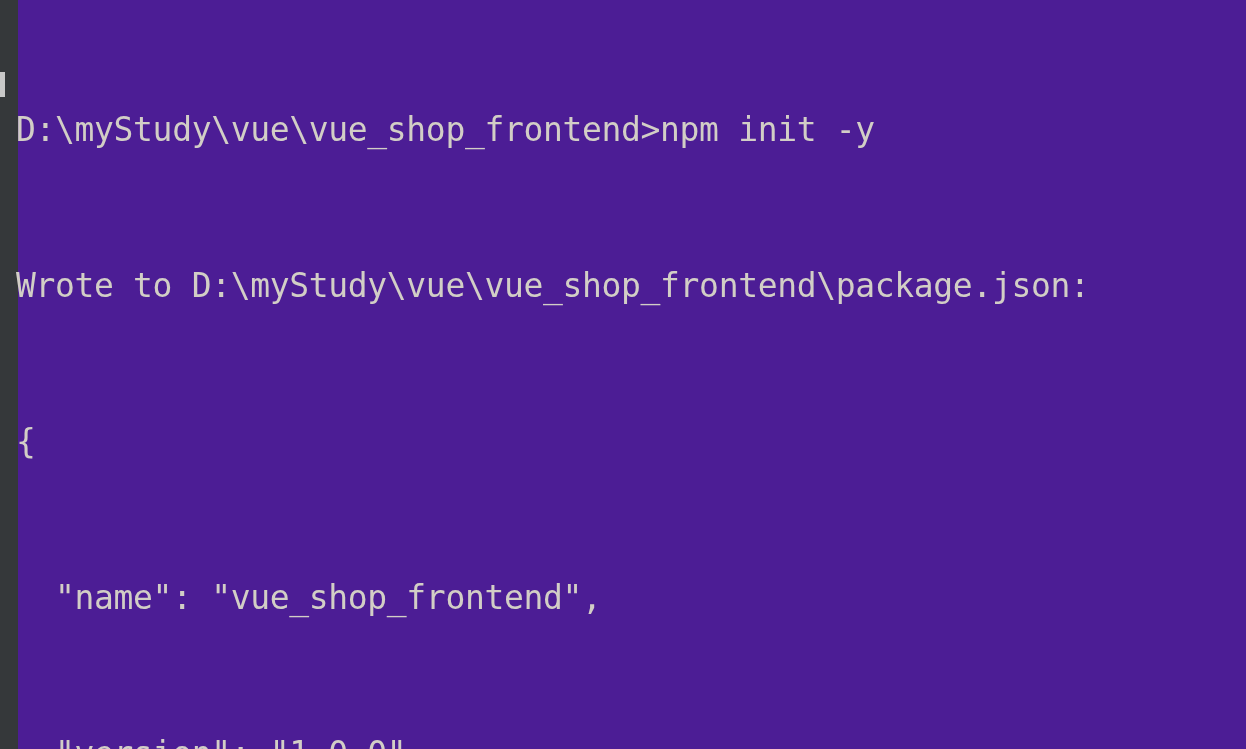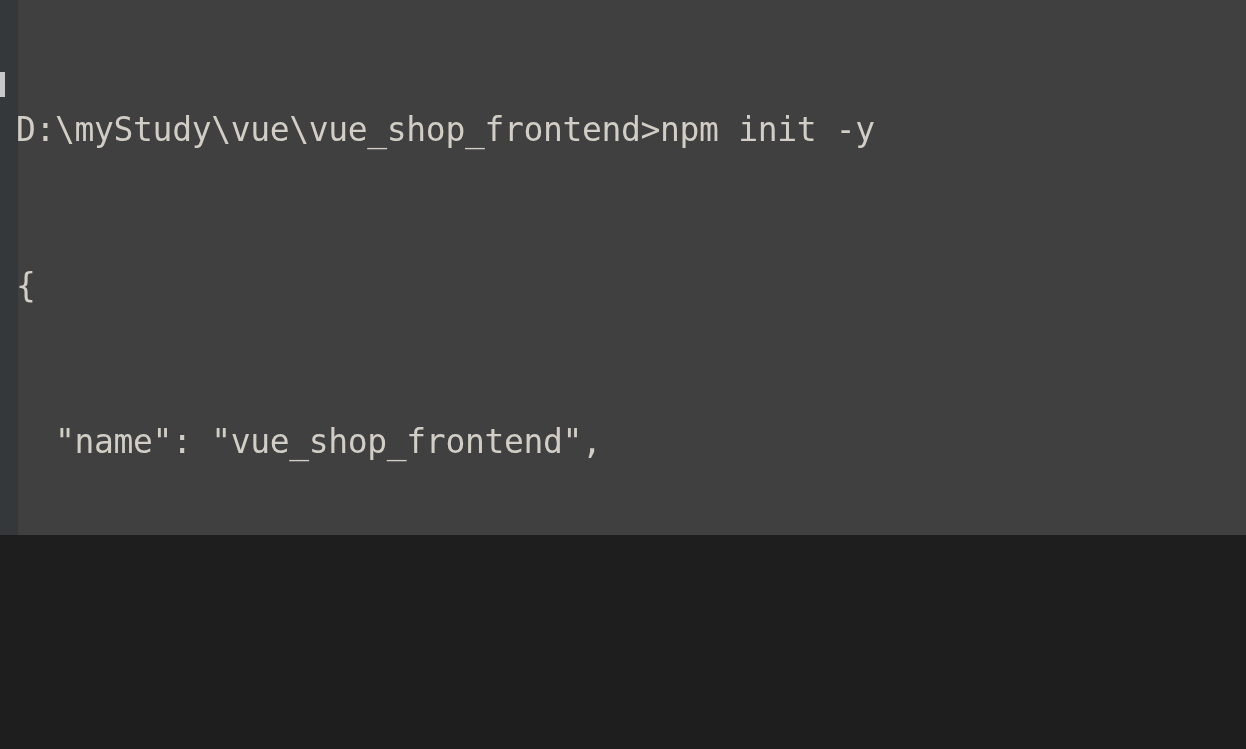--- a/index.html
+++ b/index.html
@@ -7,22 +7,22 @@
     margin: 0;
     padding: 0;
     background: #1e1e1e;
   }
   body {
     font-family: "DejaVu Sans Mono", "Liberation Mono", monospace;
   }
   #terminal-window {
     position: relative;
     width: 1246px;
-    height: 535px;
-    background: #404040;
+    height: 749px;
+    background: #4c1d95;
     overflow: hidden;
     box-sizing: border-box;
   }
   
   #gutter {
     position: absolute;
     left: 0;
     top: 0;
     width: 18px;
     height: 749px;
@@ -70,20 +70,21 @@
 <body>
 
 <div id="terminal-window">
 
   <div id="gutter">
     <div id="scrollbar-thumb"></div>
   </div>
 
   <div id="console-output">
     <span class="console-line">D:\myStudy\vue\vue_shop_frontend&gt;npm init -y</span>
+    <span class="console-line">Wrote to D:\myStudy\vue\vue_shop_frontend\package.json:</span>
     <span class="console-line">{</span>
     <span class="console-line">  "name": "vue_shop_frontend",</span>
     <span class="console-line">  "version": "1.0.0",</span>
     
     
     
     
     
     
     

